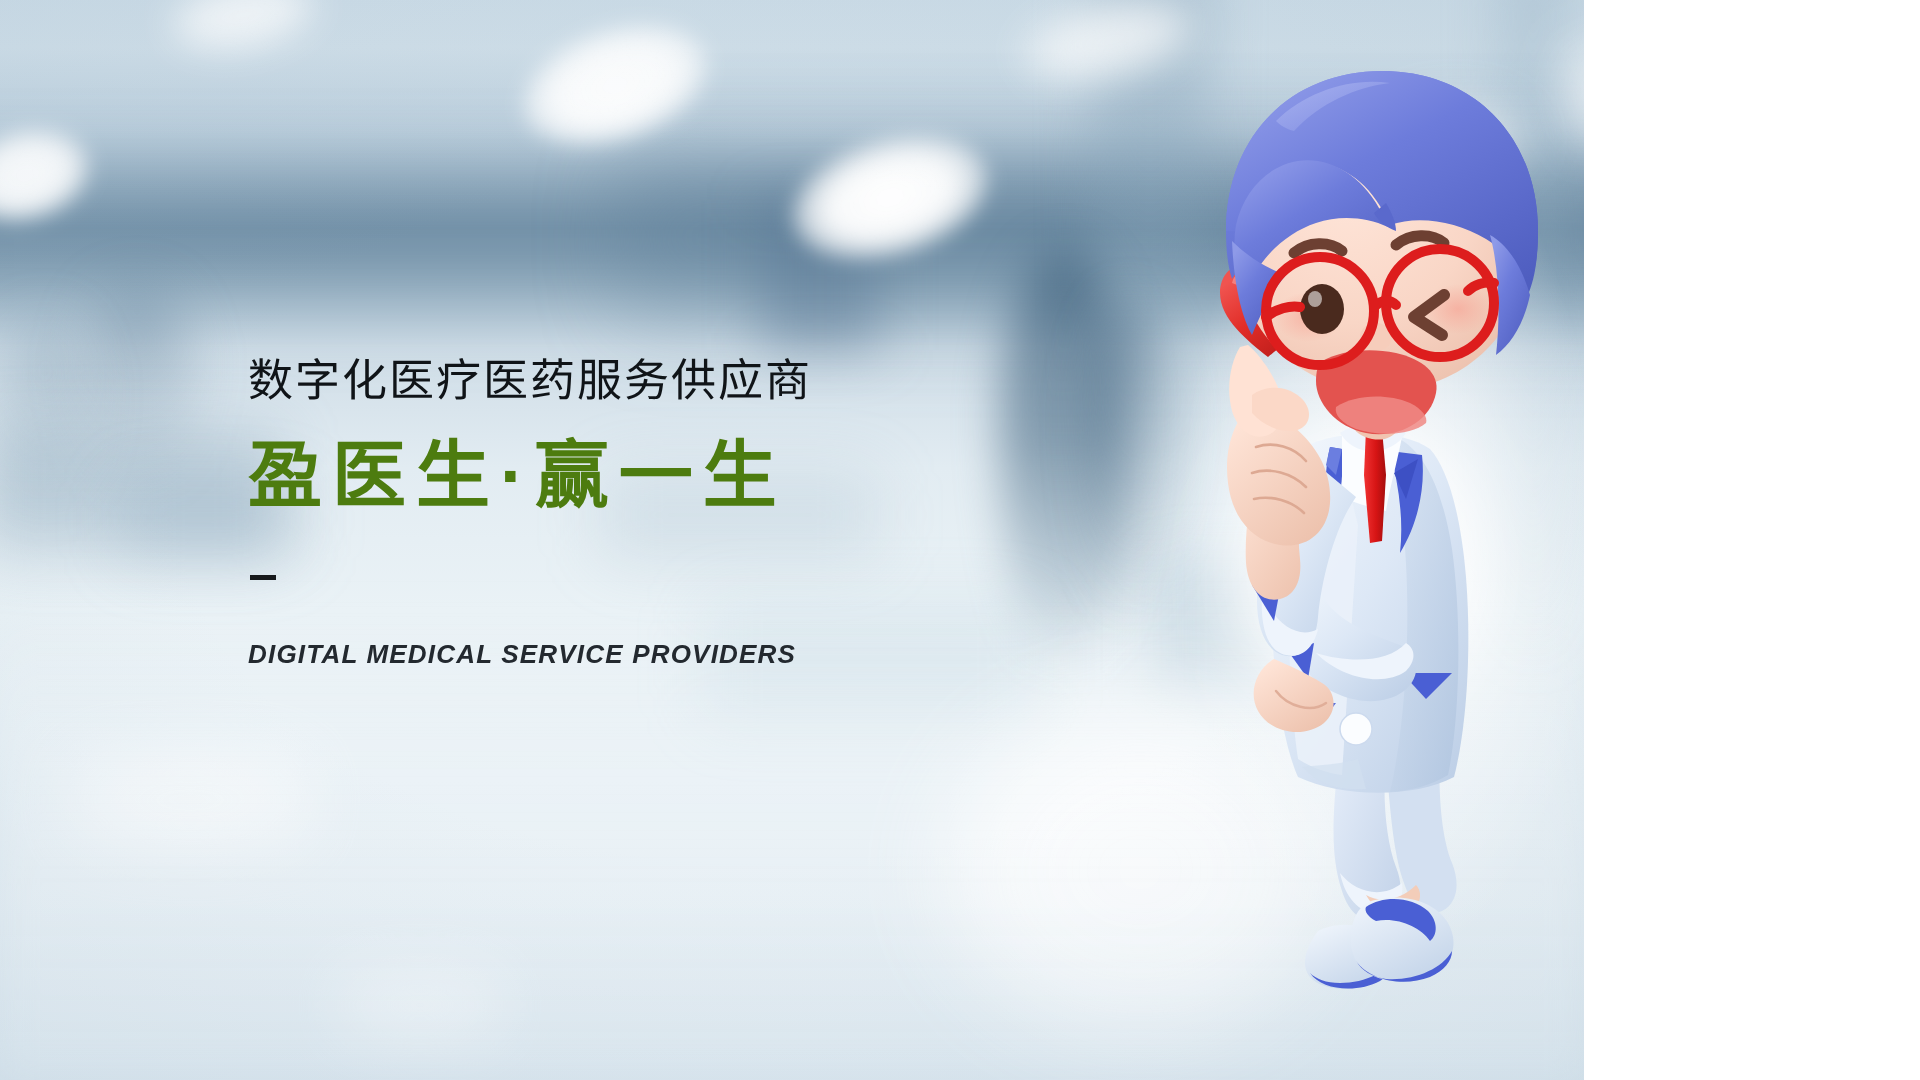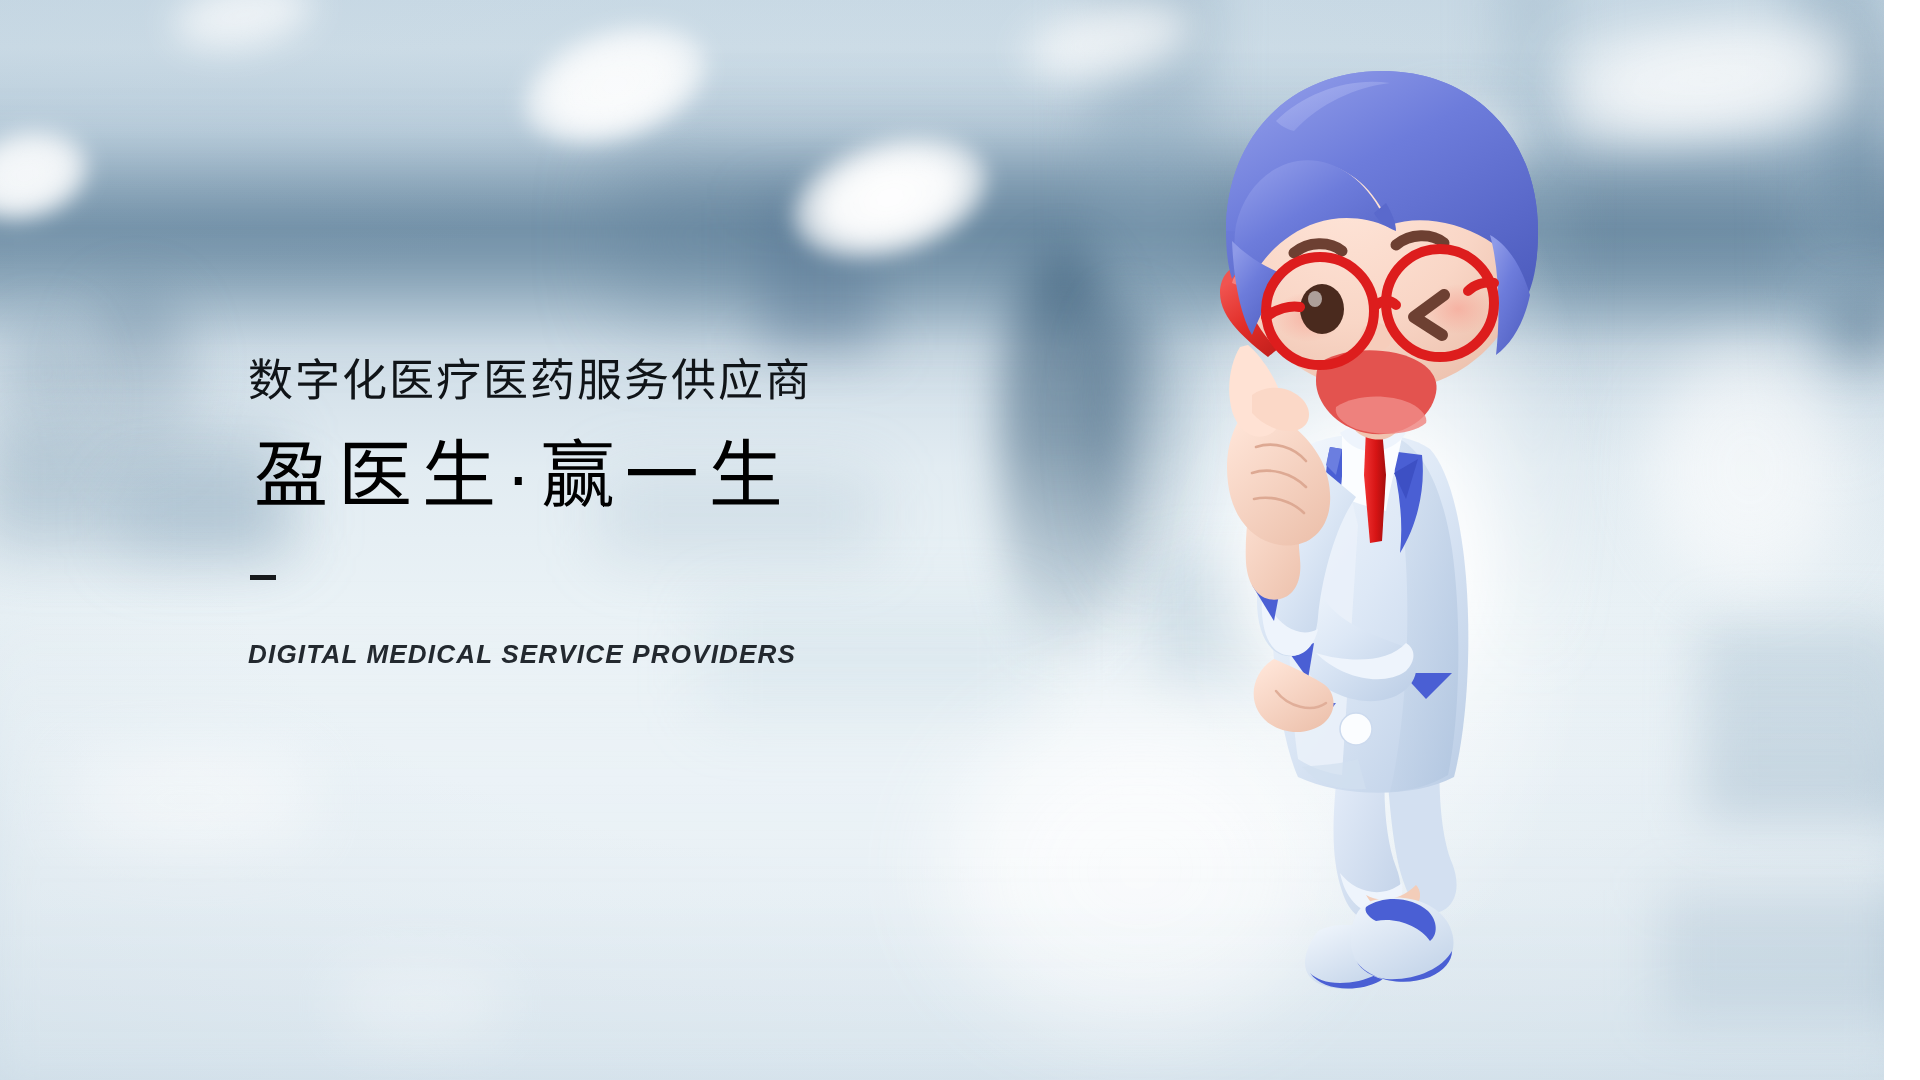--- a/index.html
+++ b/index.html
@@ -5,21 +5,21 @@
 <style>
   html, body {
     margin: 0;
     padding: 0;
     background: #ffffff;
   }
   * { box-sizing: border-box; }
 
   .stage {
     position: relative;
-    width: 1884px;
+    width: 1584px;
     height: 1080px;
     overflow: hidden;
     font-family: "Liberation Sans", "DejaVu Sans", sans-serif;
     background: #dfe9ef;
   }
 
   
   .bg-root {
     position: absolute;
     inset: 0;
@@ -167,26 +167,26 @@
   .kicker {
     margin: 0;
     font-size: 45px;
     line-height: 1.0;
     letter-spacing: 2px;
     color: #101418;
     font-weight: 400;
     white-space: nowrap;
   }
   .headline {
-    margin: 36px 0 0 6px;
+    margin: 36px 0 0 0;
     font-size: 74px;
     line-height: 1.0;
     letter-spacing: 10px;
-    font-weight: 400;
-    color: #000000;
+    font-weight: 700;
+    color: #4d7c0f;
     white-space: nowrap;
   }
   .rule {
     width: 26px;
     height: 5px;
     background: #17191c;
     margin: 62px 0 0 2px;
   }
   .latin {
     margin: 58px 0 0 0;

